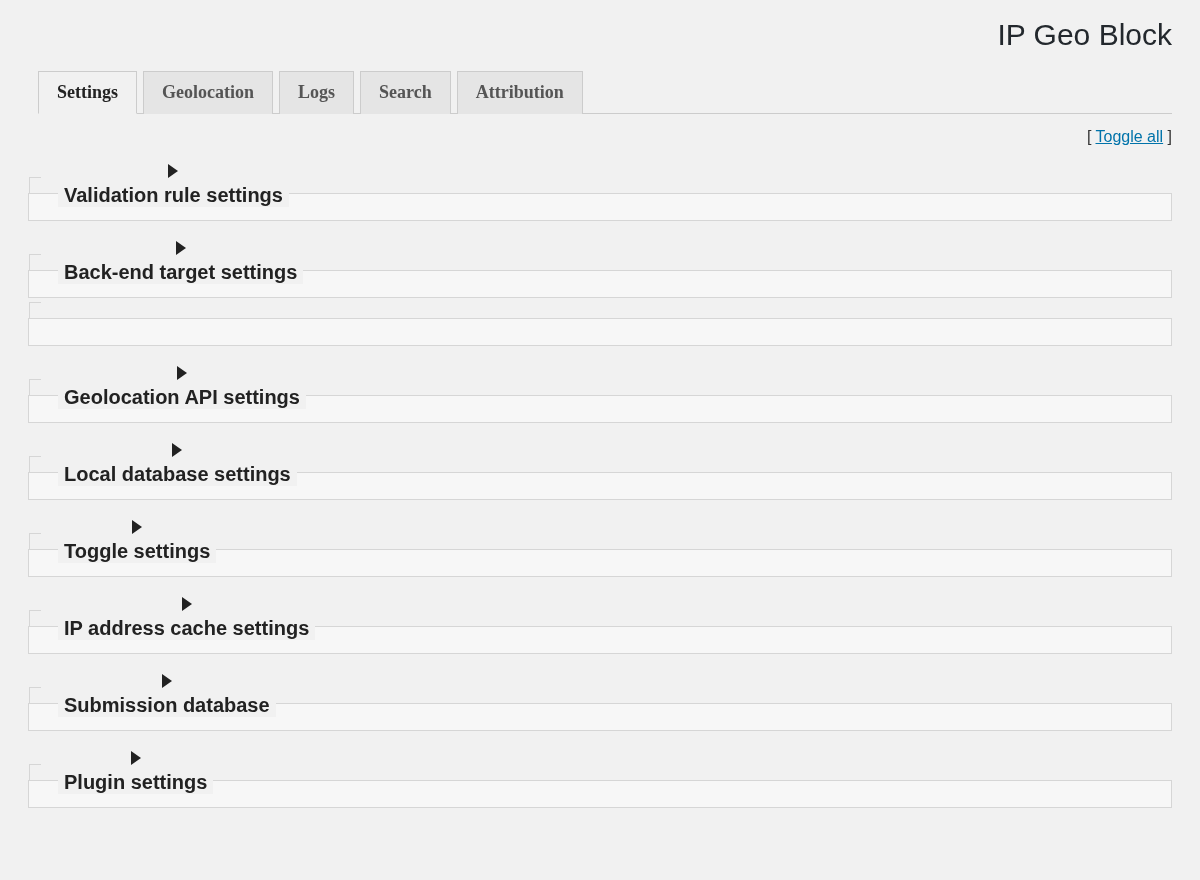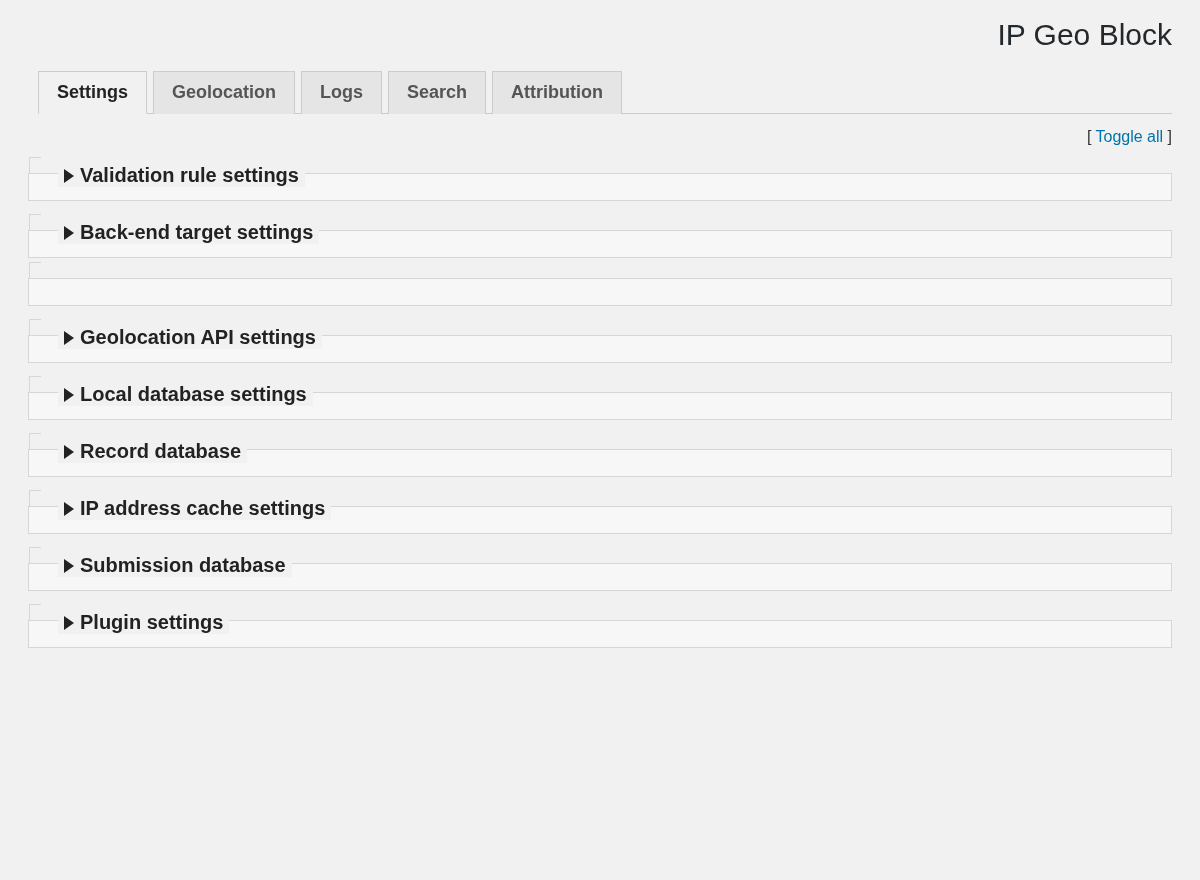--- a/index.html
+++ b/index.html
@@ -27,33 +27,35 @@
       background: #e5e5e5;
       border: 1px solid #ccc;
       border-bottom: none;
       padding: 10px 18px;
       font-size: 18px;
       font-weight: 700;
       color: #555;
       cursor: pointer;
       position: relative;
       top: 1px;
+      font-family: Liberation Serif, serif;
     }
     .tab.active {
       background: #f1f1f1;
       color: #222;
       border-bottom: 1px solid #f1f1f1;
     }
     .toggle-all-row {
       font-size: 16px;
       color: #333;
       margin-bottom: 18px;
     }
     .toggle-all-row a {
       color: #0073aa;
+      text-decoration: underline;
       cursor: pointer;
     }
     .section {
       margin-bottom: 20px;
       position: relative;
     }
     .section-legend {
       display: flex;
       align-items: center;
       gap: 6px;
@@ -61,20 +63,21 @@
       font-weight: 700;
       color: #222;
       padding: 0 6px;
       background: #f1f1f1;
       position: relative;
       z-index: 2;
       margin-left: 30px;
       cursor: pointer;
       margin-bottom: -14px;
       width: max-content;
+      flex-direction: column;
     }
     .section-panel {
       border: 1px solid #d6d6d6;
       background: #f7f7f7;
       height: 28px;
       position: relative;
       z-index: 1;
     }
     .section-panel::before {
       content: "";
@@ -151,21 +154,21 @@
   <div class="section-legend">
     <span class="tri"></span>
     <span>Local database settings</span>
   </div>
   <div class="section-panel"></div>
 </div>
 
 <div class="section">
   <div class="section-legend">
     <span class="tri"></span>
-    <span>Record database</span>
+    <span>Toggle settings</span>
   </div>
   <div class="section-panel"></div>
 </div>
 
 <div class="section">
   <div class="section-legend">
     <span class="tri"></span>
     <span>IP address cache settings</span>
   </div>
   <div class="section-panel"></div>

